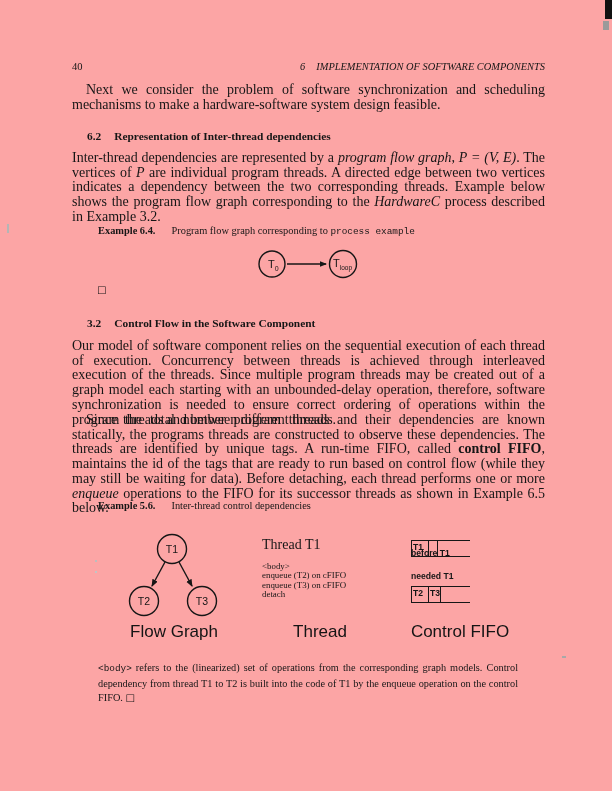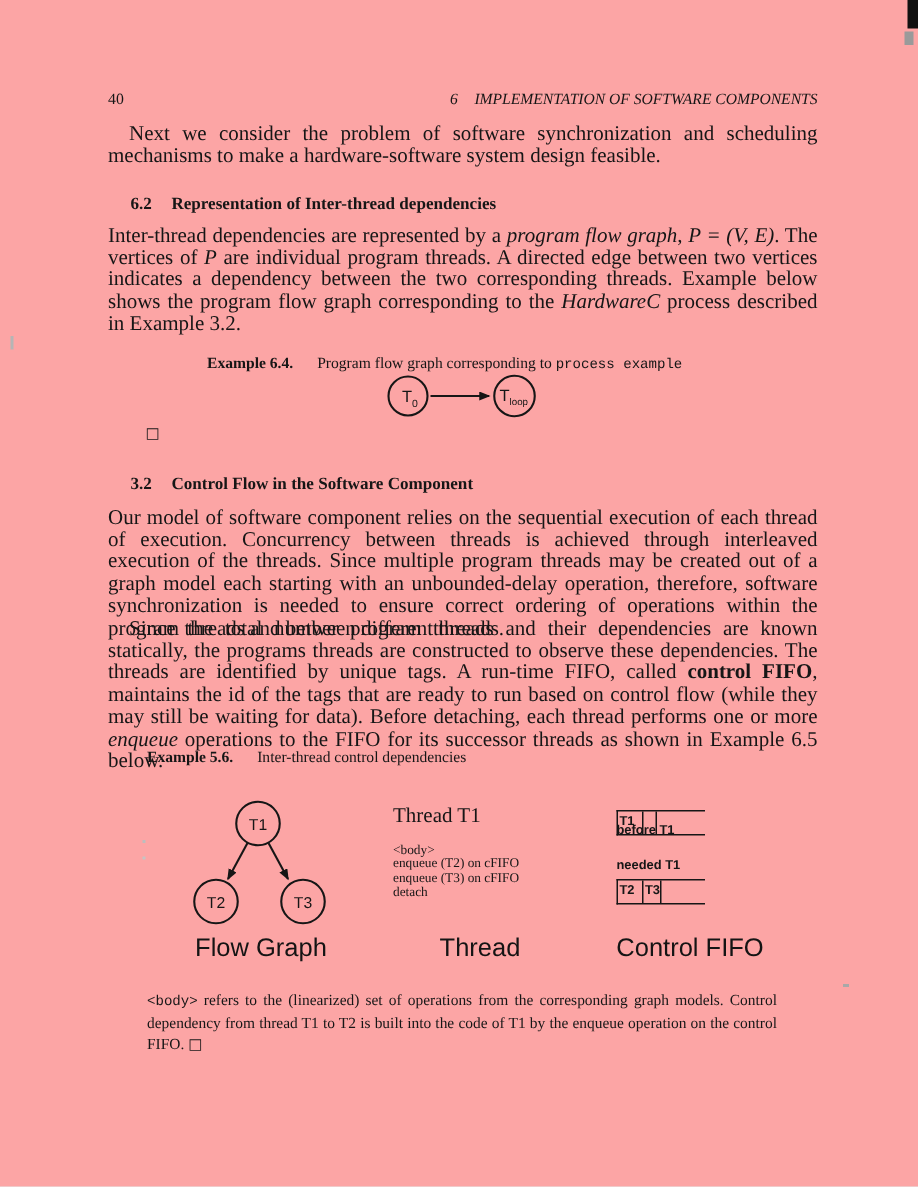--- a/index.html
+++ b/index.html
@@ -67,21 +67,21 @@
   </div>
 
   <div class="para indent" style="left:72px;top:83px;width:473px;">Next we consider the problem of software synchronization and scheduling mechanisms to make a hardware-software system design feasible.</div>
 
   <div class="sec-heading" style="top:130px;">
     <span class="num">6.2</span><span>Representation of Inter-thread dependencies</span>
   </div>
 
   <div class="para" style="left:72px;top:151px;width:473px;"><span>Inter-thread dependencies are represented by a </span><span class="it">program flow graph</span><span>, </span><span class="math">P = (V, E)</span><span>.  The vertices of </span><span class="math">P</span><span> are individual program threads.  A directed edge between two vertices indicates a dependency between the two corresponding threads.  Example below shows the program flow graph corresponding to the </span><span class="it">HardwareC</span><span> process described in Example 3.2.</span></div>
 
-  <div class="example-line" style="top:237px;margin-left:40px;">
+  <div class="example-line" style="top:225px;">
     <span class="lbl">Example 6.4.</span><span>Program flow graph corresponding to </span><span class="mono">process example</span>
   </div>
 
   <svg style="left:240px;top:243px;" width="130" height="44" viewBox="0 0 130 44">
     <defs>
       <marker id="ah" markerWidth="9" markerHeight="8" refX="6.5" refY="3" orient="auto" markerUnits="userSpaceOnUse">
         <path d="M0,0 L7.5,3 L0,6 z" fill="#161616"></path>
       </marker>
     </defs>
     <circle class="dg-stroke" cx="32" cy="21" r="13"></circle>

